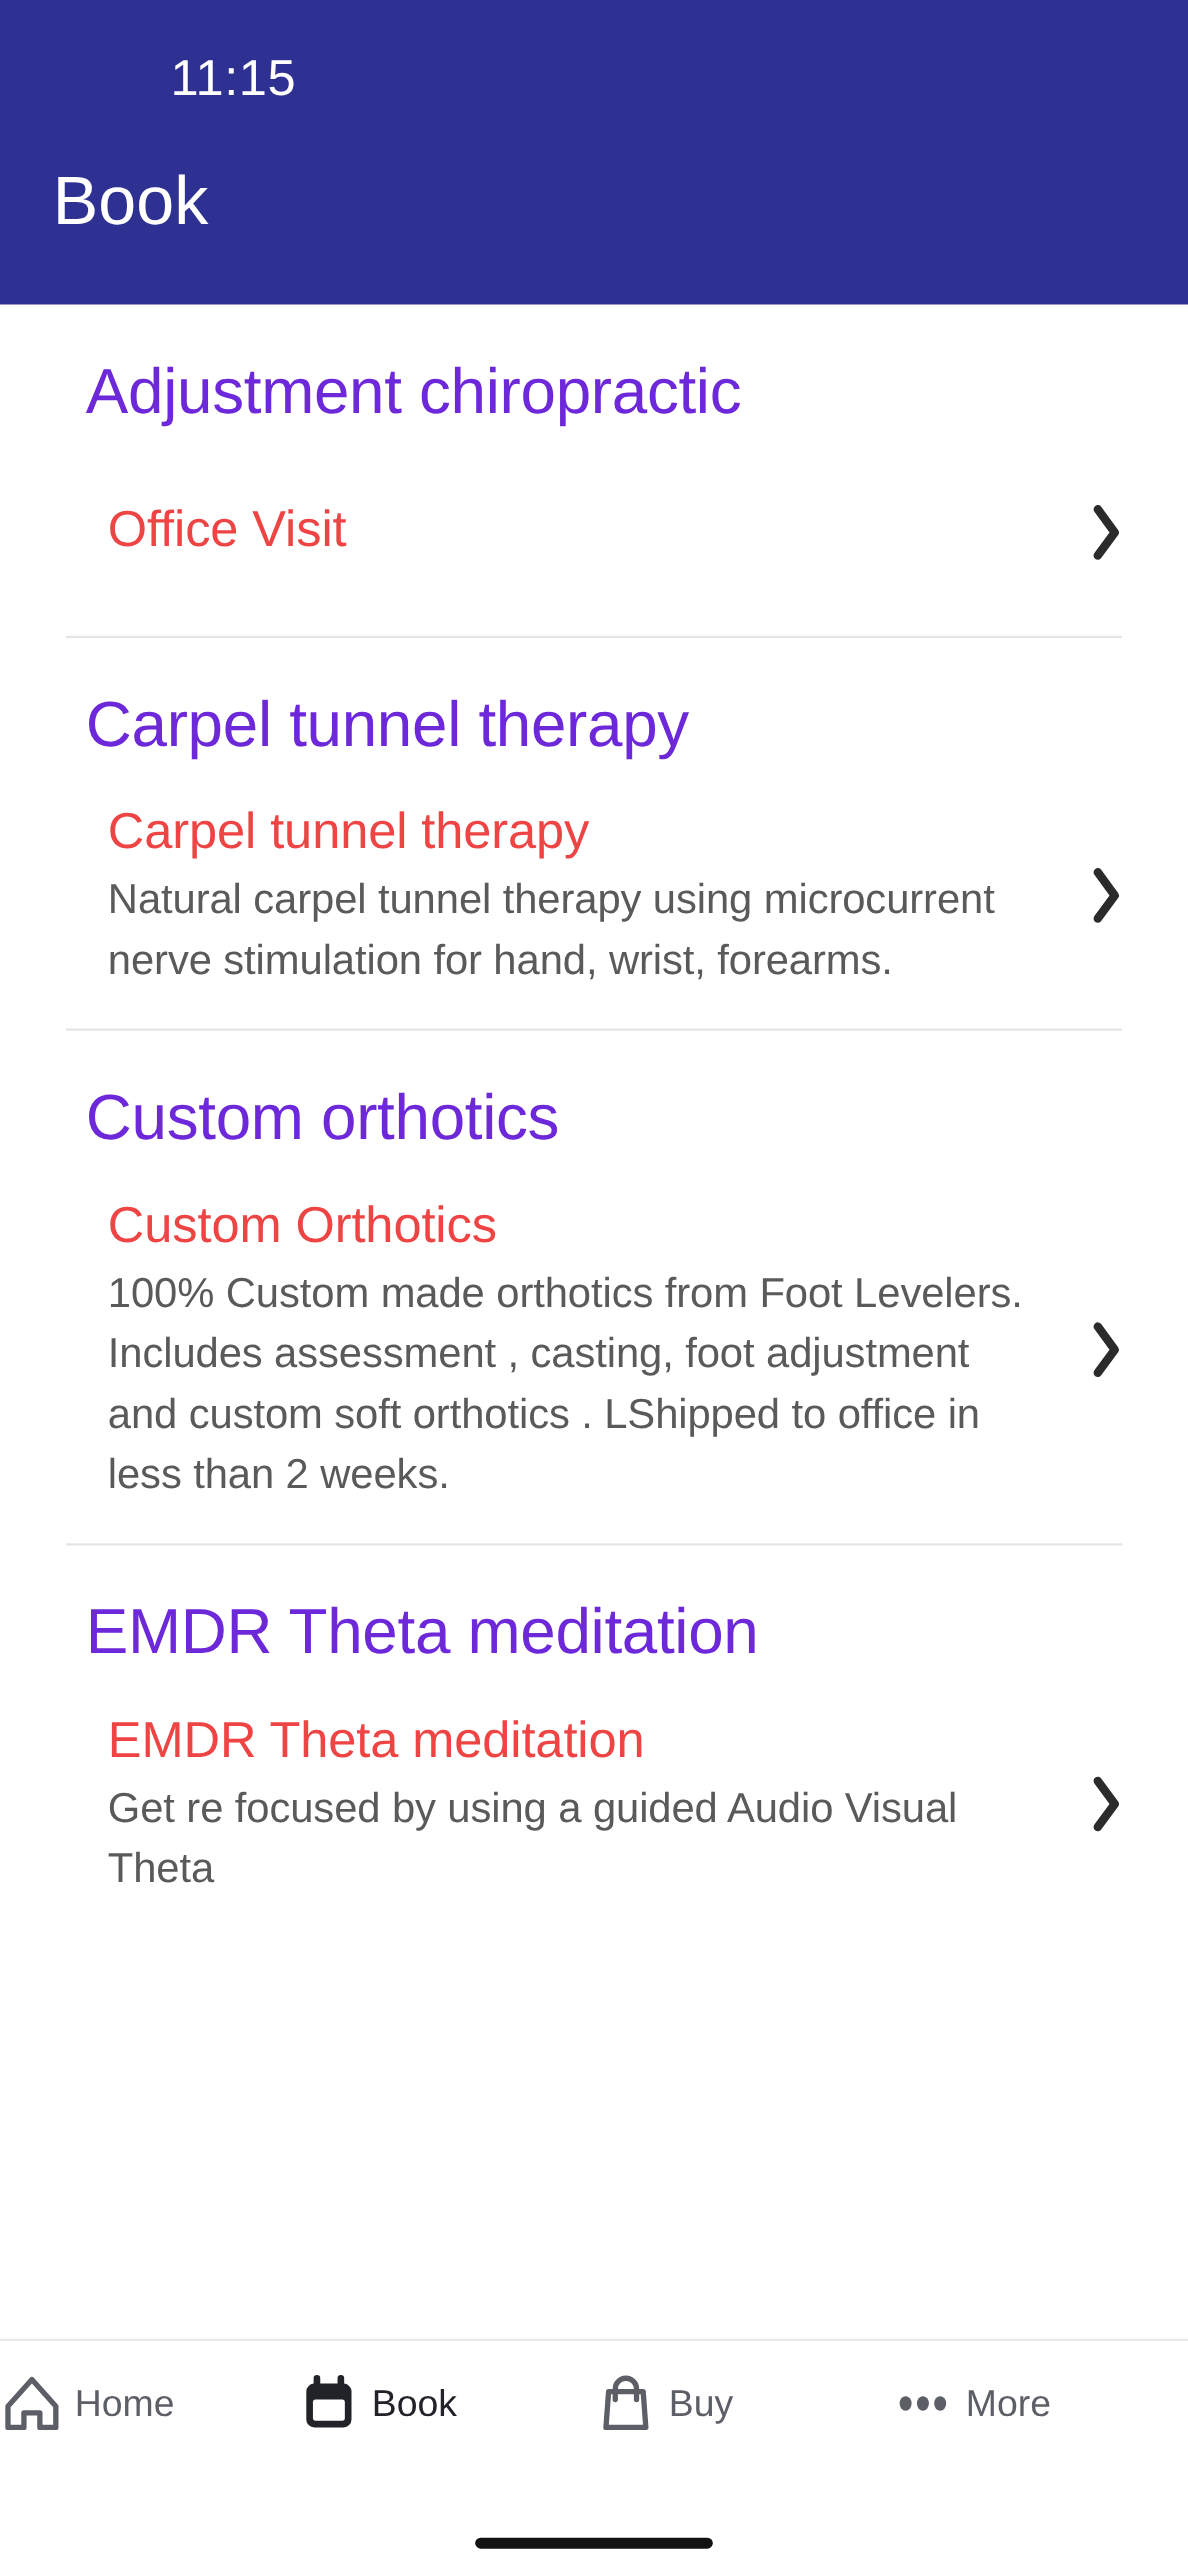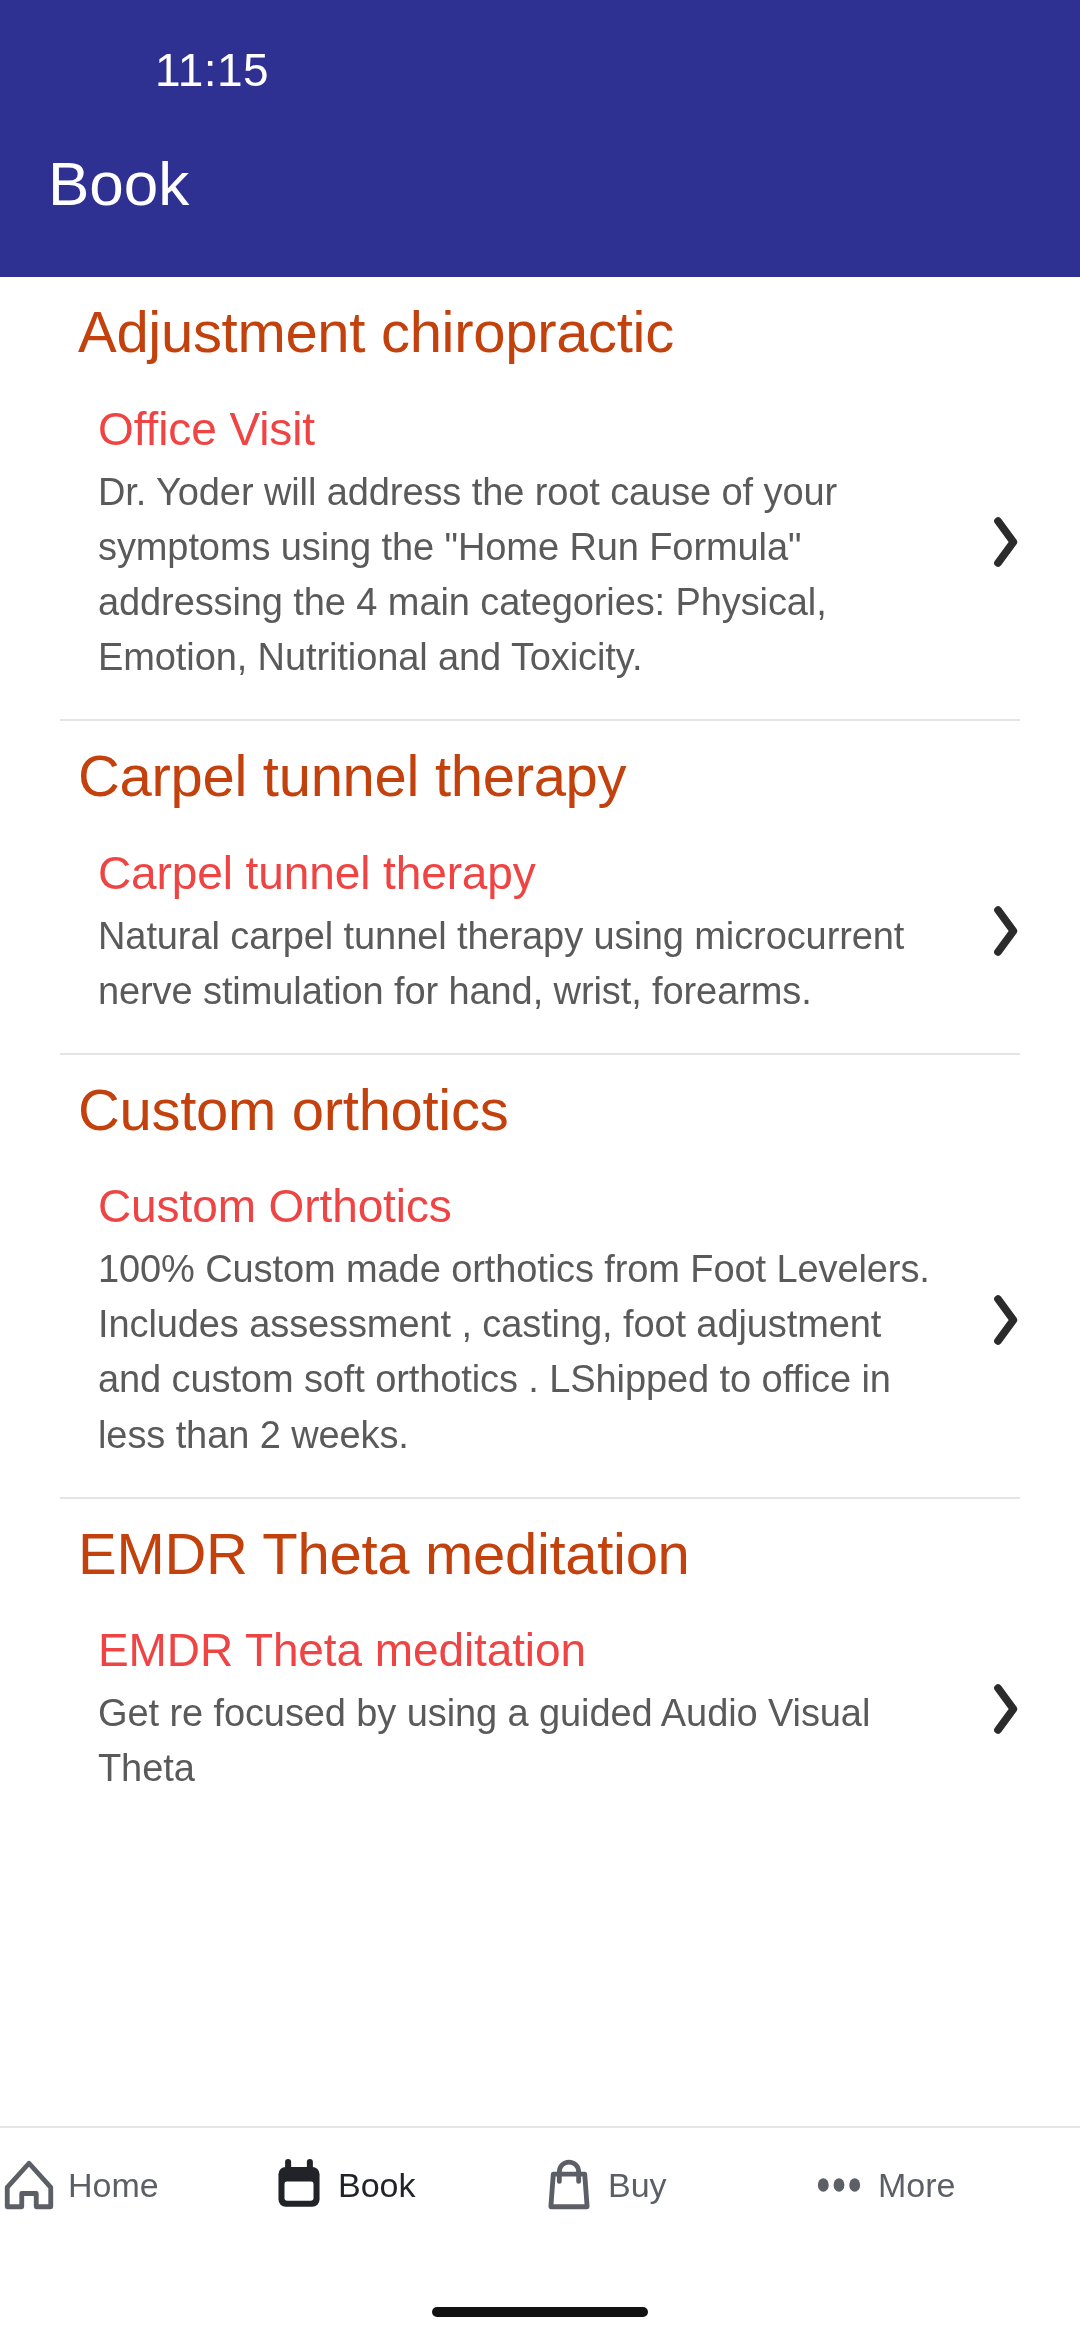--- a/index.html
+++ b/index.html
@@ -50,23 +50,23 @@
     flex:1 1 auto;
     overflow:hidden;
     background:#ffffff;
     position:relative;
   }
 
   .section { position:relative; }
 
   .section-title {
     font-size:58px;
-    color:#c2410c;
+    color:#6d28d9;
     font-weight:400;
-    padding:22px 60px 34px 78px;
+    padding:46px 60px 34px 78px;
     line-height:1.15;
     letter-spacing:-0.3px;
   }
 
   .row {
     display:flex;
     align-items:center;
     padding:0 46px 0 98px;
     min-height:120px;
   }
@@ -155,21 +155,20 @@
     <div class="appbar-title">Book</div>
   </div>
 
   <div class="content">
     <div id="sections-host">
         <div class="section">
           <div class="section-title">Adjustment chiropractic</div>
           <div class="row">
             <div class="row-main">
               <div class="row-title">Office Visit</div>
-              <div class="row-desc">Dr. Yoder will address the root cause of your symptoms using the "Home Run Formula" addressing the 4 main categories: Physical, Emotion, Nutritional and Toxicity.</div>
             </div>
             <div class="chevron">
               <svg width="34" height="56" viewBox="0 0 24 40">
                 <path d="M7 5 L18 20 L7 35" stroke="currentColor" fill="none" stroke-width="5.5" stroke-linecap="round" stroke-linejoin="round"></path>
               </svg>
             </div>
           </div>
           <div class="divider"></div>
         </div>
         <div class="section">

